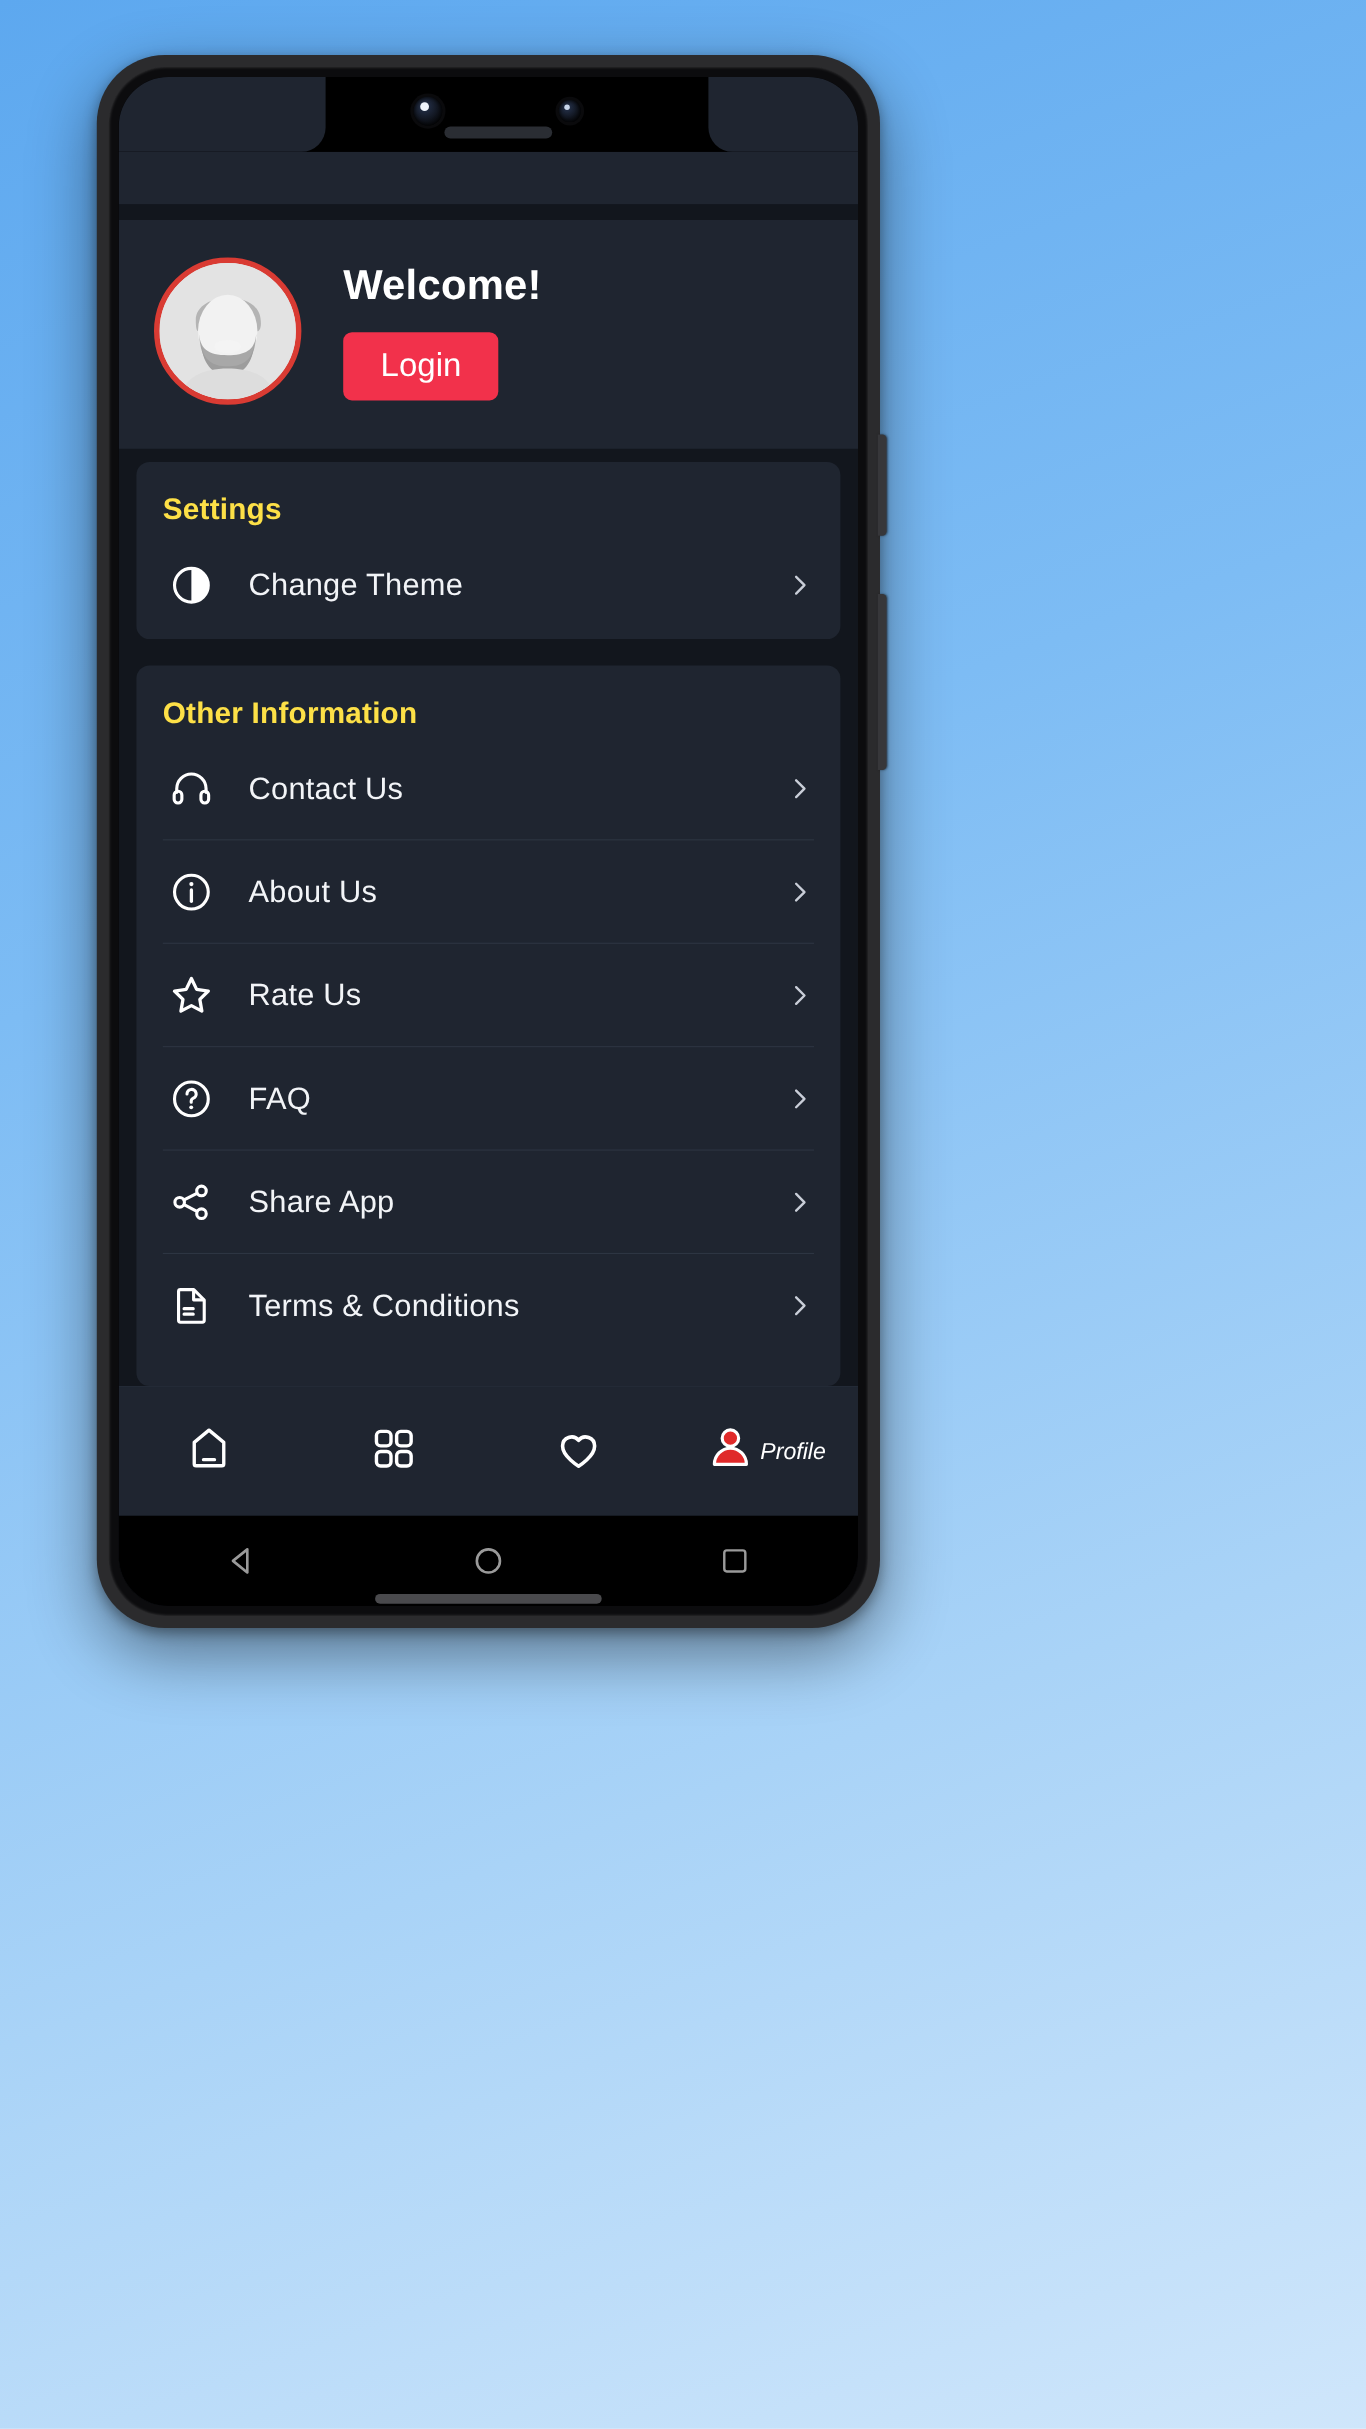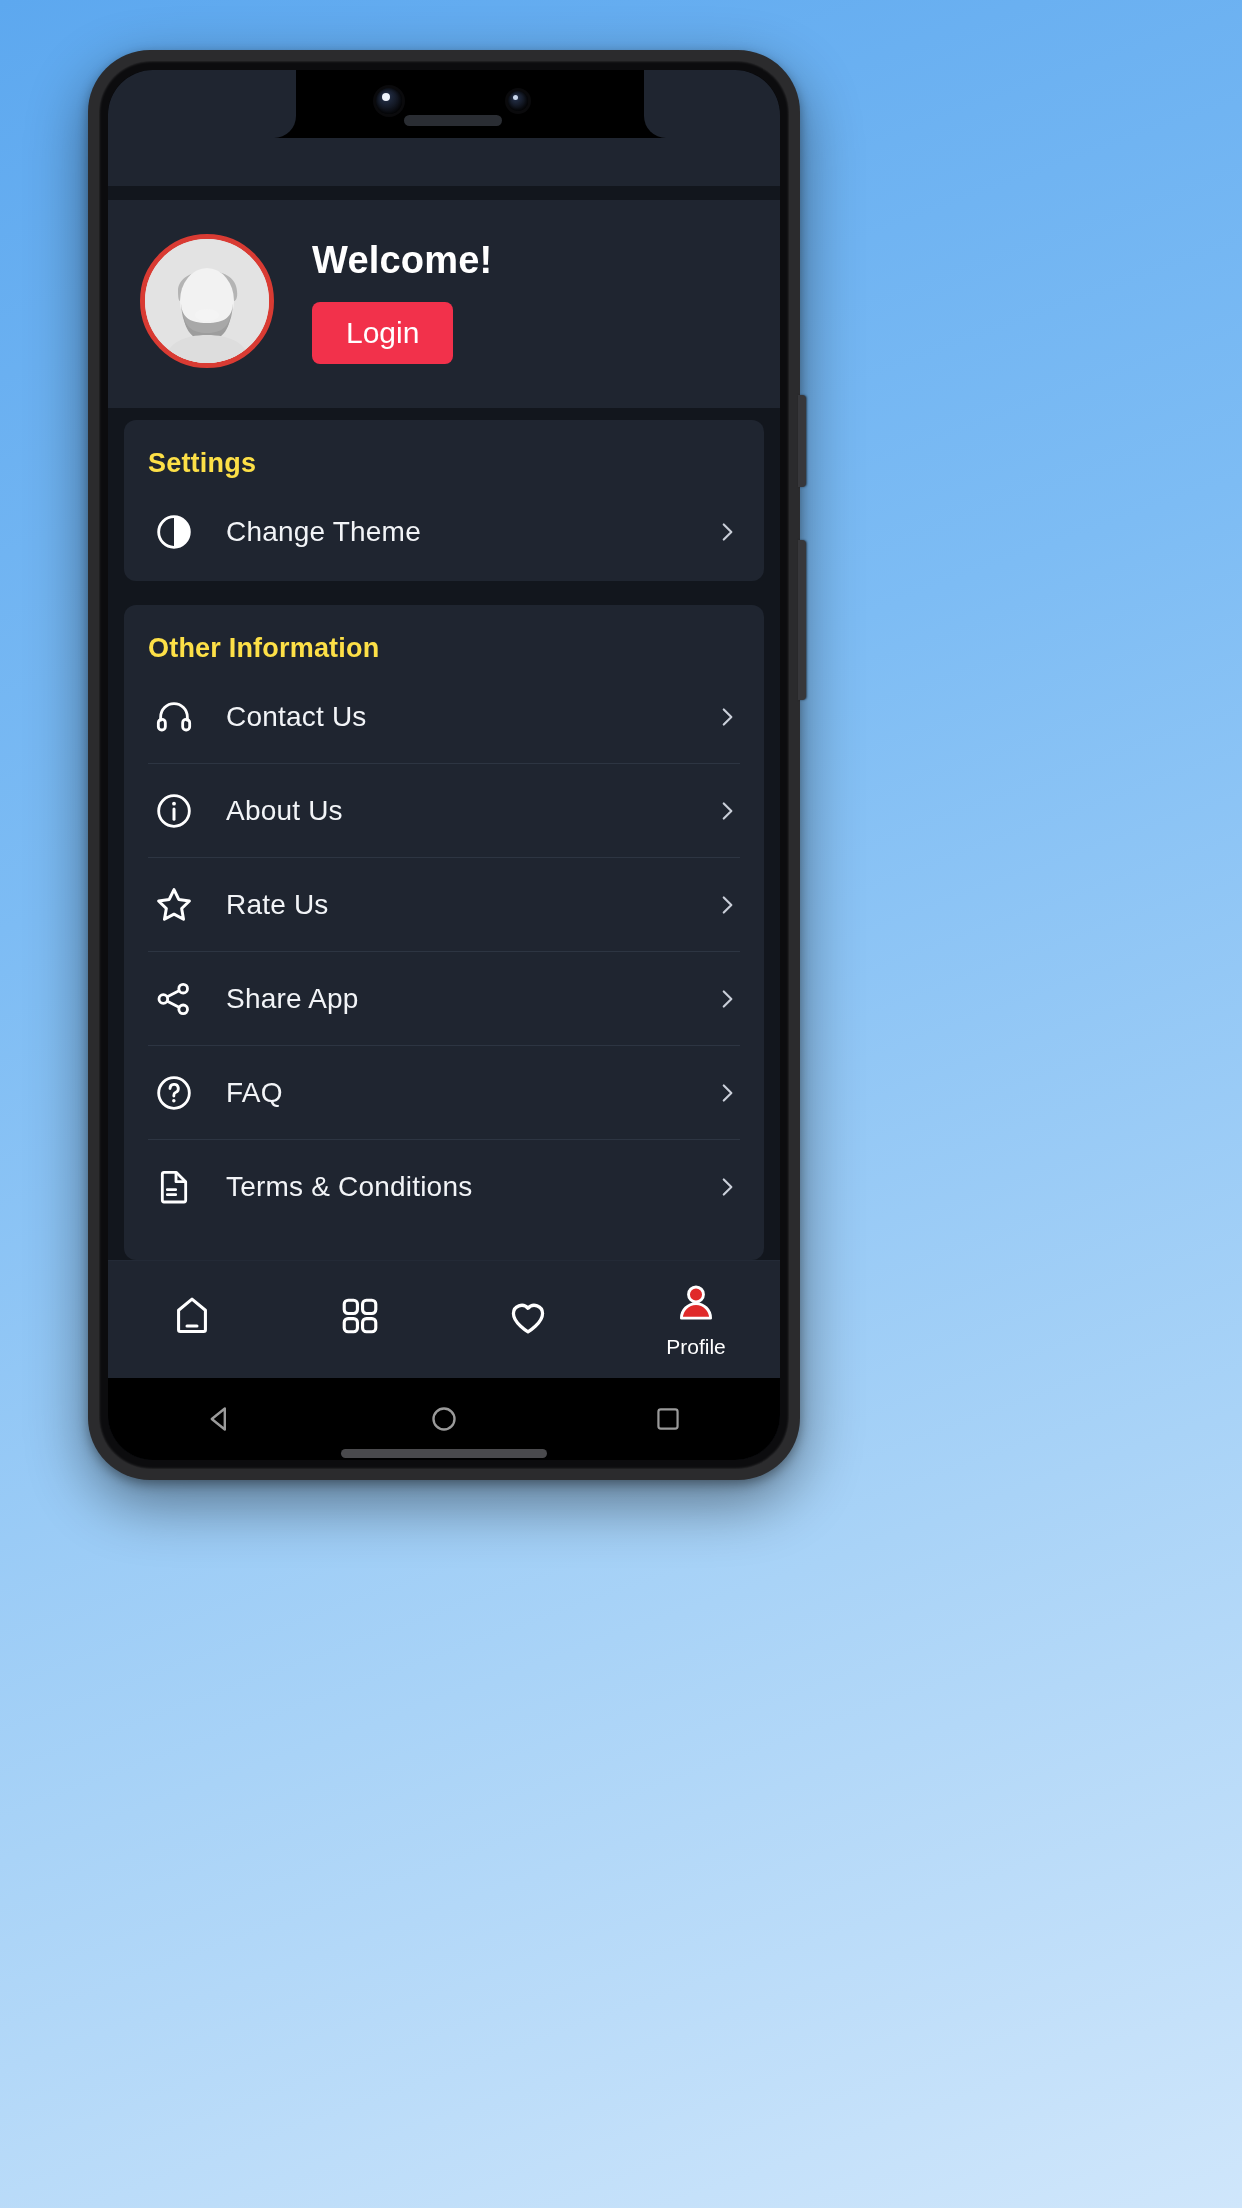--- a/index.html
+++ b/index.html
@@ -189,26 +189,27 @@
     background: #1f2530;
     height: 118px;
     display: flex;
     align-items: center;
     flex: 0 0 auto;
     border-top: 1px solid #232a36;
   }
   .tab {
     flex: 1 1 0;
     display: flex;
-    flex-direction: column;
+    flex-direction: row;
     align-items: center;
     justify-content: center;
     cursor: pointer;
     color: #ffffff;
     gap: 4px;
+    font-style: italic;
   }
   .tab-label {
     font-size: 21px;
     color: #ffffff;
   }
 
   
   #android-nav {
     background: #000000;
     height: 82px;
@@ -340,43 +341,43 @@
             <span class="row-chevron">
               <svg width="26" height="26" viewBox="0 0 24 24" fill="none">
                   <path d="M9 5l7 7-7 7" stroke="#c9ced8" stroke-width="2" stroke-linecap="round" stroke-linejoin="round"></path>
                 </svg>
             </span>
           </div>
 
           <div class="row">
             <span class="row-icon">
               <svg width="40" height="40" viewBox="0 0 24 24" fill="none">
+                <circle cx="12" cy="12" r="9.2" stroke="#fff" stroke-width="1.7"></circle>
+                <path d="M9.6 9.3a2.5 2.5 0 1 1 3.3 2.4c-.7.3-1 .9-1 1.6v.5" stroke="#fff" stroke-width="1.7" stroke-linecap="round"></path>
+                <circle cx="11.9" cy="16.6" r="1.05" fill="#fff"></circle>
+              </svg>
+            </span>
+            <span class="row-label">FAQ</span>
+            <span class="row-chevron">
+              <svg width="26" height="26" viewBox="0 0 24 24" fill="none">
+                  <path d="M9 5l7 7-7 7" stroke="#c9ced8" stroke-width="2" stroke-linecap="round" stroke-linejoin="round"></path>
+                </svg>
+            </span>
+          </div>
+
+          <div class="row">
+            <span class="row-icon">
+              <svg width="40" height="40" viewBox="0 0 24 24" fill="none">
                 <circle cx="17.5" cy="5.8" r="2.6" stroke="#fff" stroke-width="1.7"></circle>
                 <circle cx="5.6" cy="12" r="2.6" stroke="#fff" stroke-width="1.7"></circle>
                 <circle cx="17.5" cy="18.2" r="2.6" stroke="#fff" stroke-width="1.7"></circle>
                 <path d="M8 10.7l7-3.6M8 13.3l7 3.6" stroke="#fff" stroke-width="1.7" stroke-linecap="round"></path>
               </svg>
             </span>
             <span class="row-label">Share App</span>
-            <span class="row-chevron">
-              <svg width="26" height="26" viewBox="0 0 24 24" fill="none">
-                  <path d="M9 5l7 7-7 7" stroke="#c9ced8" stroke-width="2" stroke-linecap="round" stroke-linejoin="round"></path>
-                </svg>
-            </span>
-          </div>
-
-          <div class="row">
-            <span class="row-icon">
-              <svg width="40" height="40" viewBox="0 0 24 24" fill="none">
-                <circle cx="12" cy="12" r="9.2" stroke="#fff" stroke-width="1.7"></circle>
-                <path d="M9.6 9.3a2.5 2.5 0 1 1 3.3 2.4c-.7.3-1 .9-1 1.6v.5" stroke="#fff" stroke-width="1.7" stroke-linecap="round"></path>
-                <circle cx="11.9" cy="16.6" r="1.05" fill="#fff"></circle>
-              </svg>
-            </span>
-            <span class="row-label">FAQ</span>
             <span class="row-chevron">
               <svg width="26" height="26" viewBox="0 0 24 24" fill="none">
                   <path d="M9 5l7 7-7 7" stroke="#c9ced8" stroke-width="2" stroke-linecap="round" stroke-linejoin="round"></path>
                 </svg>
             </span>
           </div>
 
           <div class="row">
             <span class="row-icon">
               <svg width="40" height="40" viewBox="0 0 24 24" fill="none">

